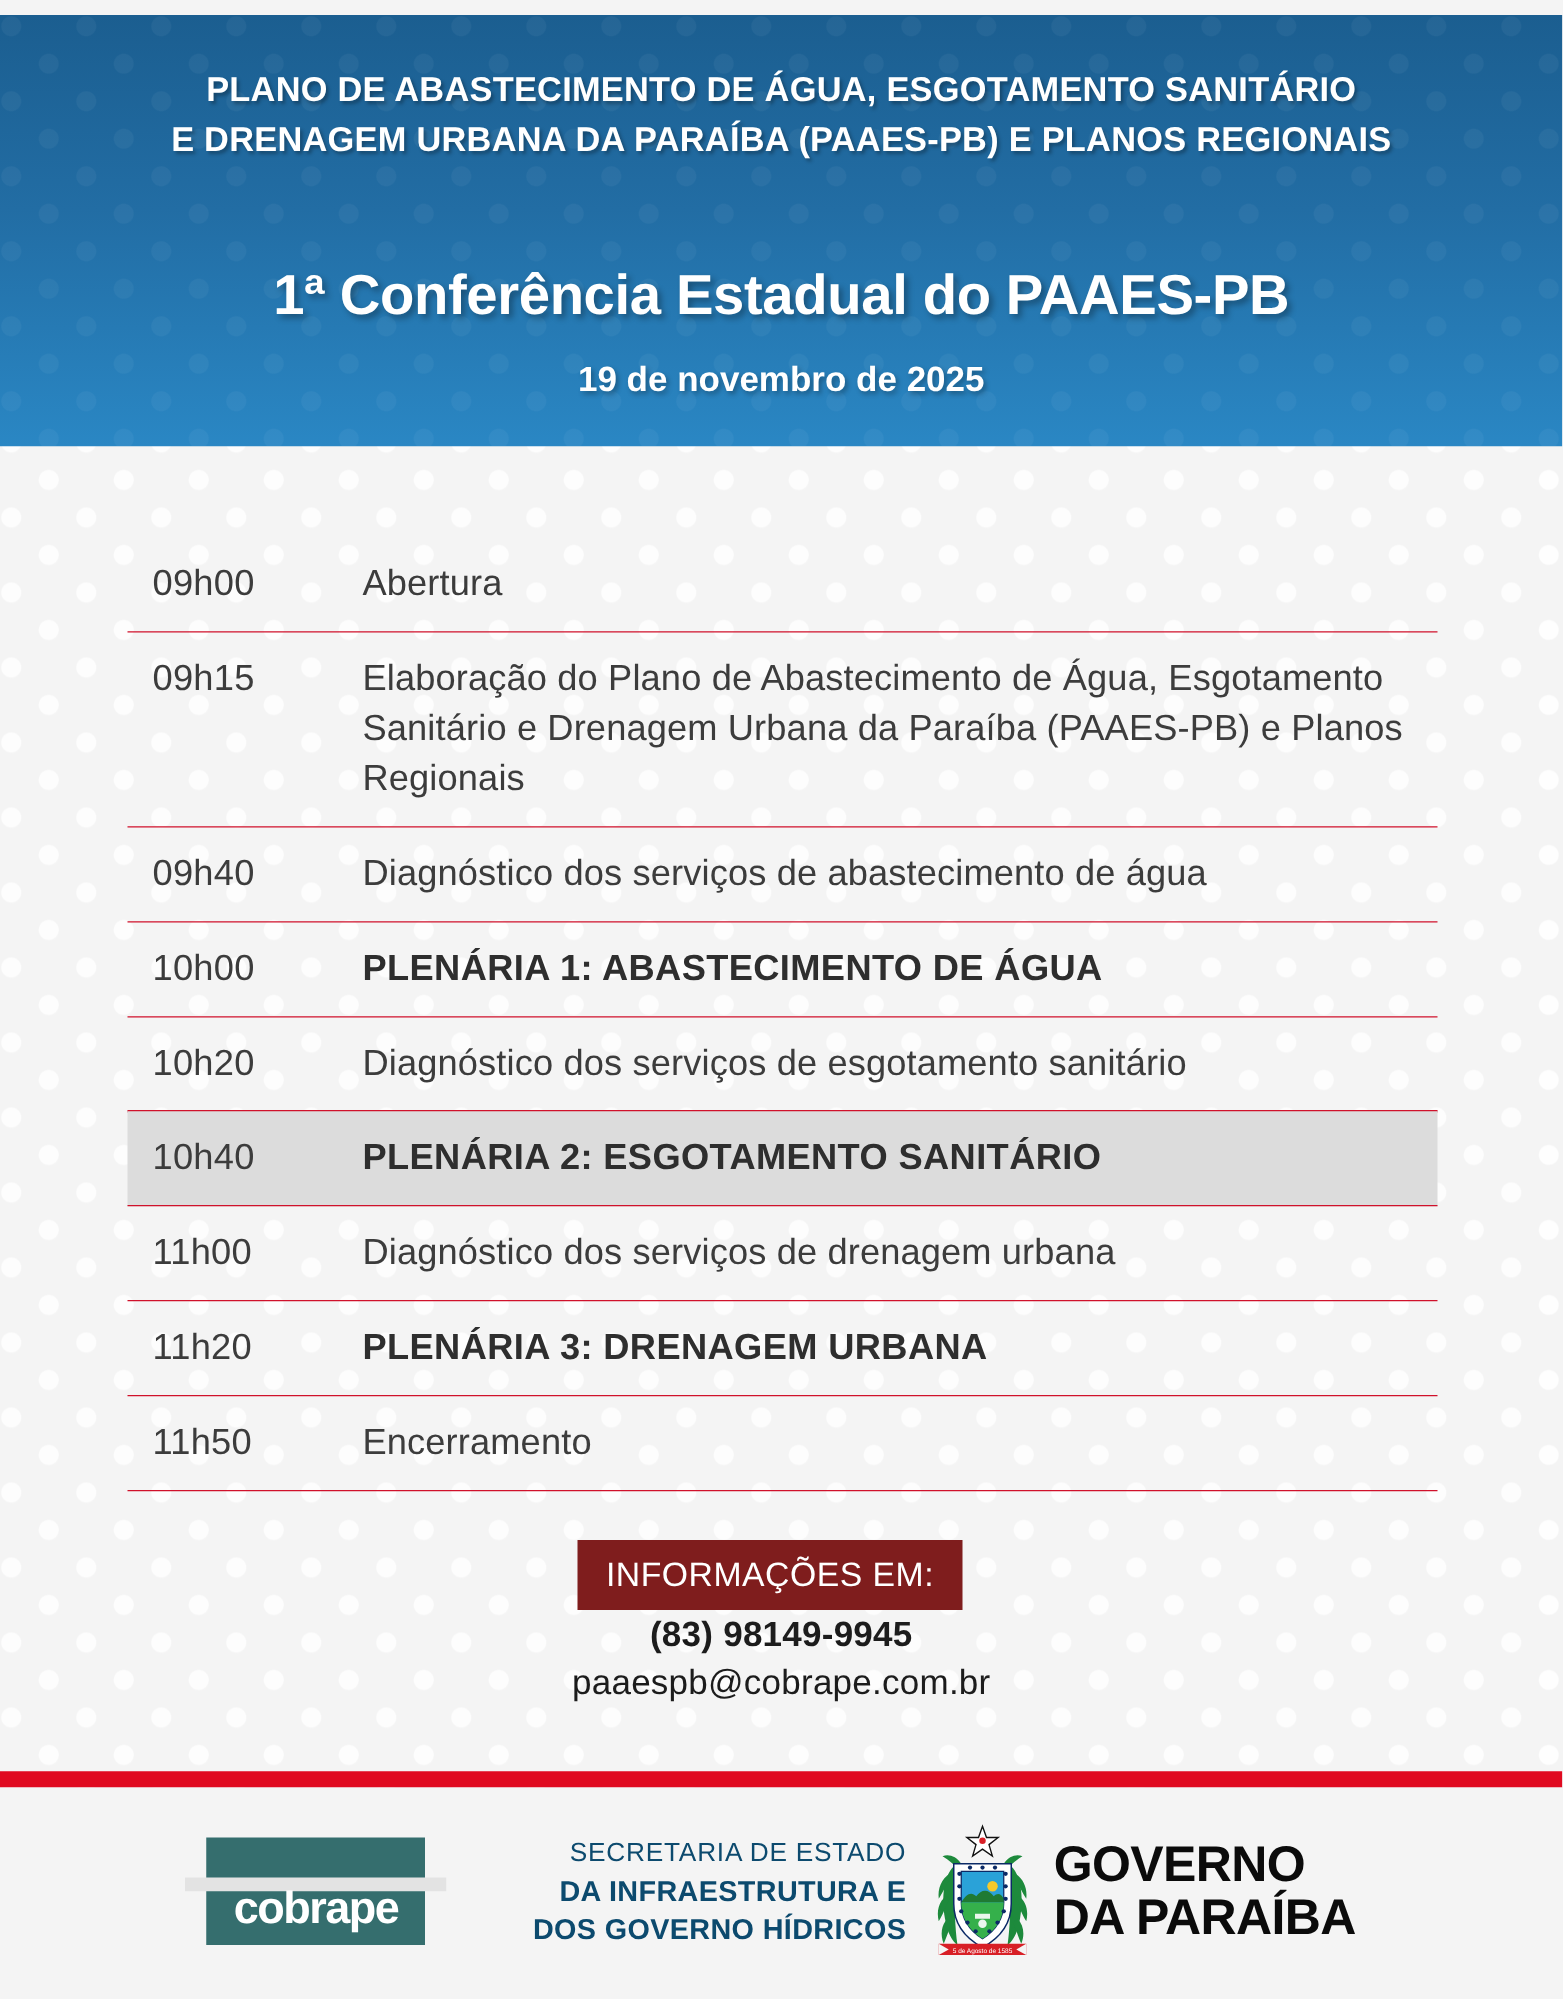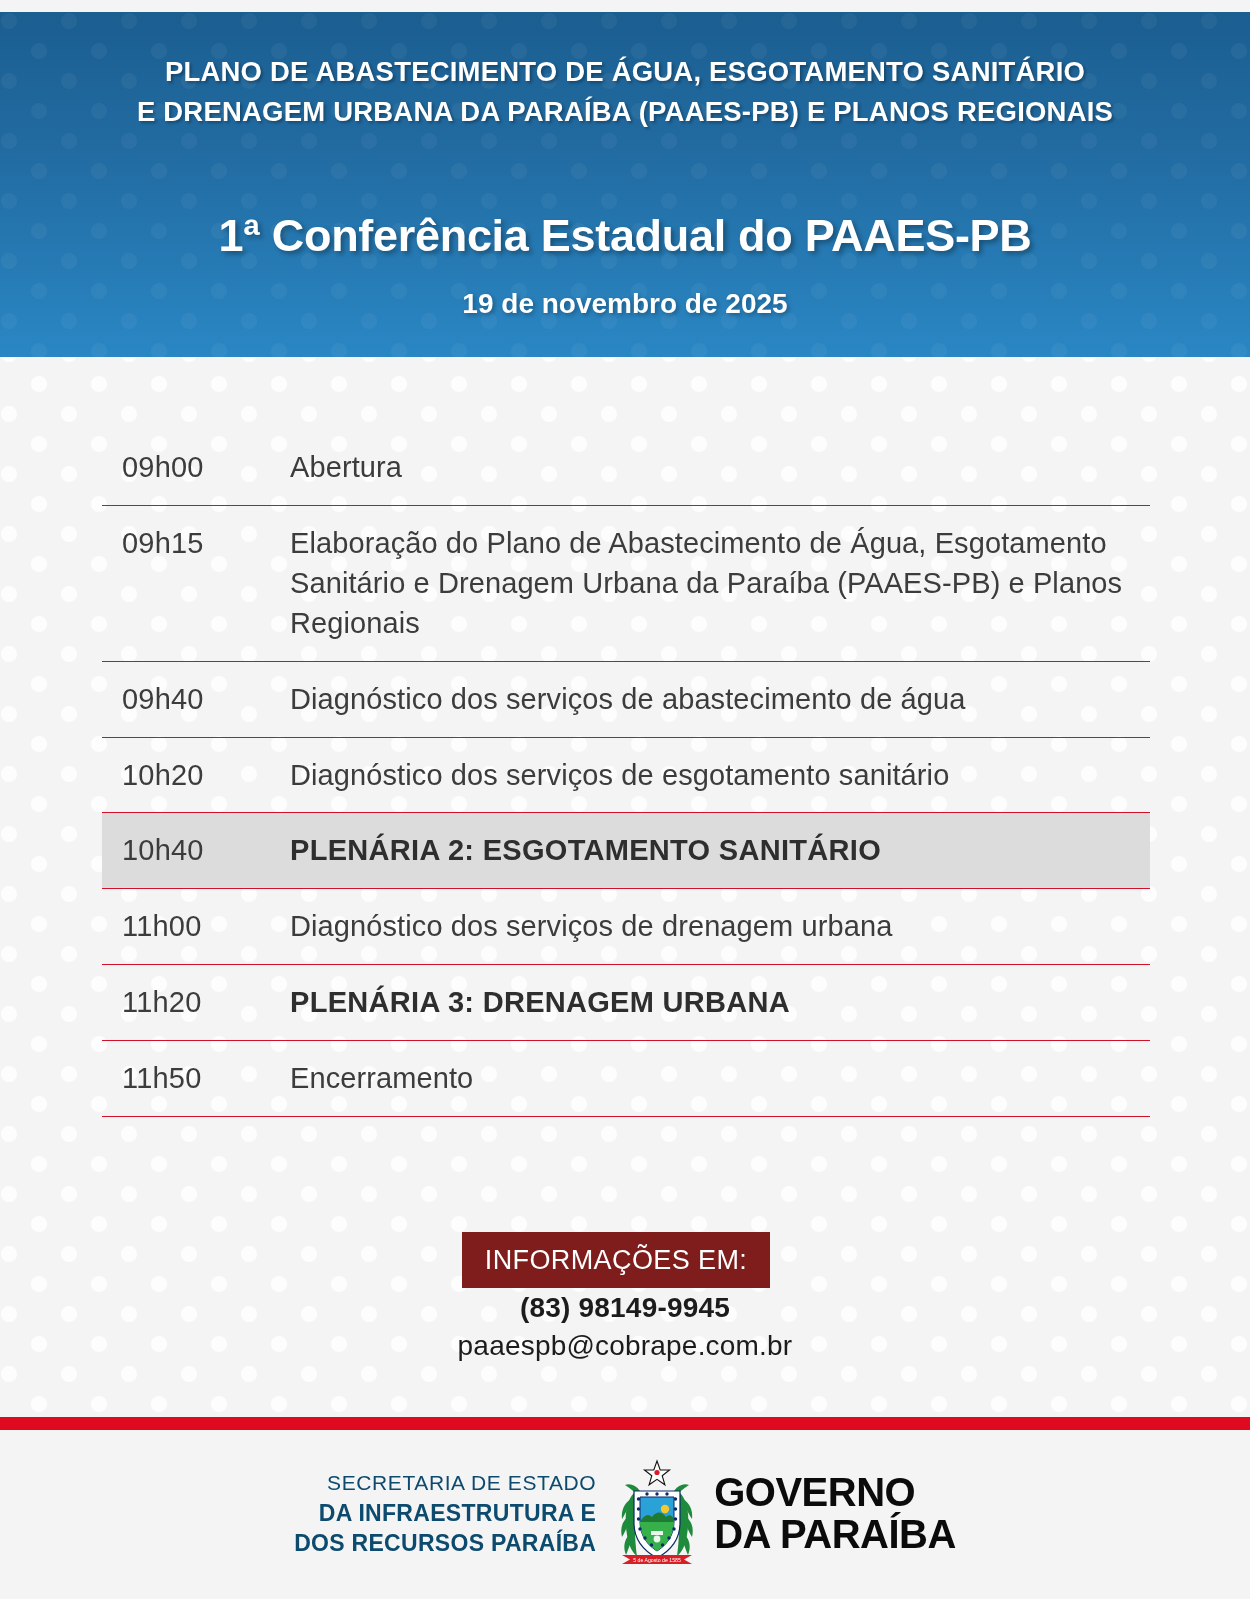--- a/index.html
+++ b/index.html
@@ -309,20 +309,24 @@
       </div>
       <div class="row">
         <div class="time">09h15</div>
         <div class="desc">Elaboração do Plano de Abastecimento de Água, Esgotamento Sanitário e Drenagem Urbana da Paraíba (PAAES-PB) e Planos Regionais</div>
       </div>
       <div class="row">
         <div class="time">09h40</div>
         <div class="desc">Diagnóstico dos serviços de abastecimento de água</div>
       </div>
       <div class="row">
+        <div class="time">10h00</div>
+        <div class="desc bold">PLENÁRIA 1: ABASTECIMENTO DE ÁGUA</div>
+      </div>
+      <div class="row">
         <div class="time">10h20</div>
         <div class="desc">Diagnóstico dos serviços de esgotamento sanitário</div>
       </div>
       <div class="row highlight">
         <div class="time">10h40</div>
         <div class="desc bold">PLENÁRIA 2: ESGOTAMENTO SANITÁRIO</div>
       </div>
       <div class="row">
         <div class="time">11h00</div>
         <div class="desc">Diagnóstico dos serviços de drenagem urbana</div>
@@ -339,25 +343,29 @@
 
   <div class="info-badge">INFORMAÇÕES EM:</div>
   <div class="info-phone">(83)  98149-9945</div>
   <div class="info-mail">paaespb@cobrape.com.br</div>
 
   <div class="red-bar"></div>
   <div class="footer"></div>
 
   <div class="logos">
 
+    <div class="cobrape">
+      <div class="bar"></div>
+      <div class="word">cobrape</div>
+    </div>
 
     <div class="secretaria">
       <div class="l1">SECRETARIA DE ESTADO</div>
       <div class="l2">DA INFRAESTRUTURA E</div>
-      <div class="l3">DOS RECURSOS PARAÍBA</div>
+      <div class="l3">DOS GOVERNO HÍDRICOS</div>
     </div>
 
     <div class="brasao">
       <svg viewBox="0 0 78 108" width="78" height="108" aria-hidden="true">
 
         <polygon points="39,2 42.2,11 51.5,11 44.2,16.7 46.9,25.8 39,20.3 31.1,25.8 33.8,16.7 26.5,11 35.8,11" fill="#ffffff" stroke="#111111" stroke-width="1.1"></polygon>
         <circle cx="39" cy="13.5" r="2.6" fill="#d81f26"></circle>
 
         <g fill="#1d8a3c">
           <path d="M16 34 C8 42 6 58 9 76 C11 88 15 94 19 97 C17 84 16 62 18 46 Z"></path>

